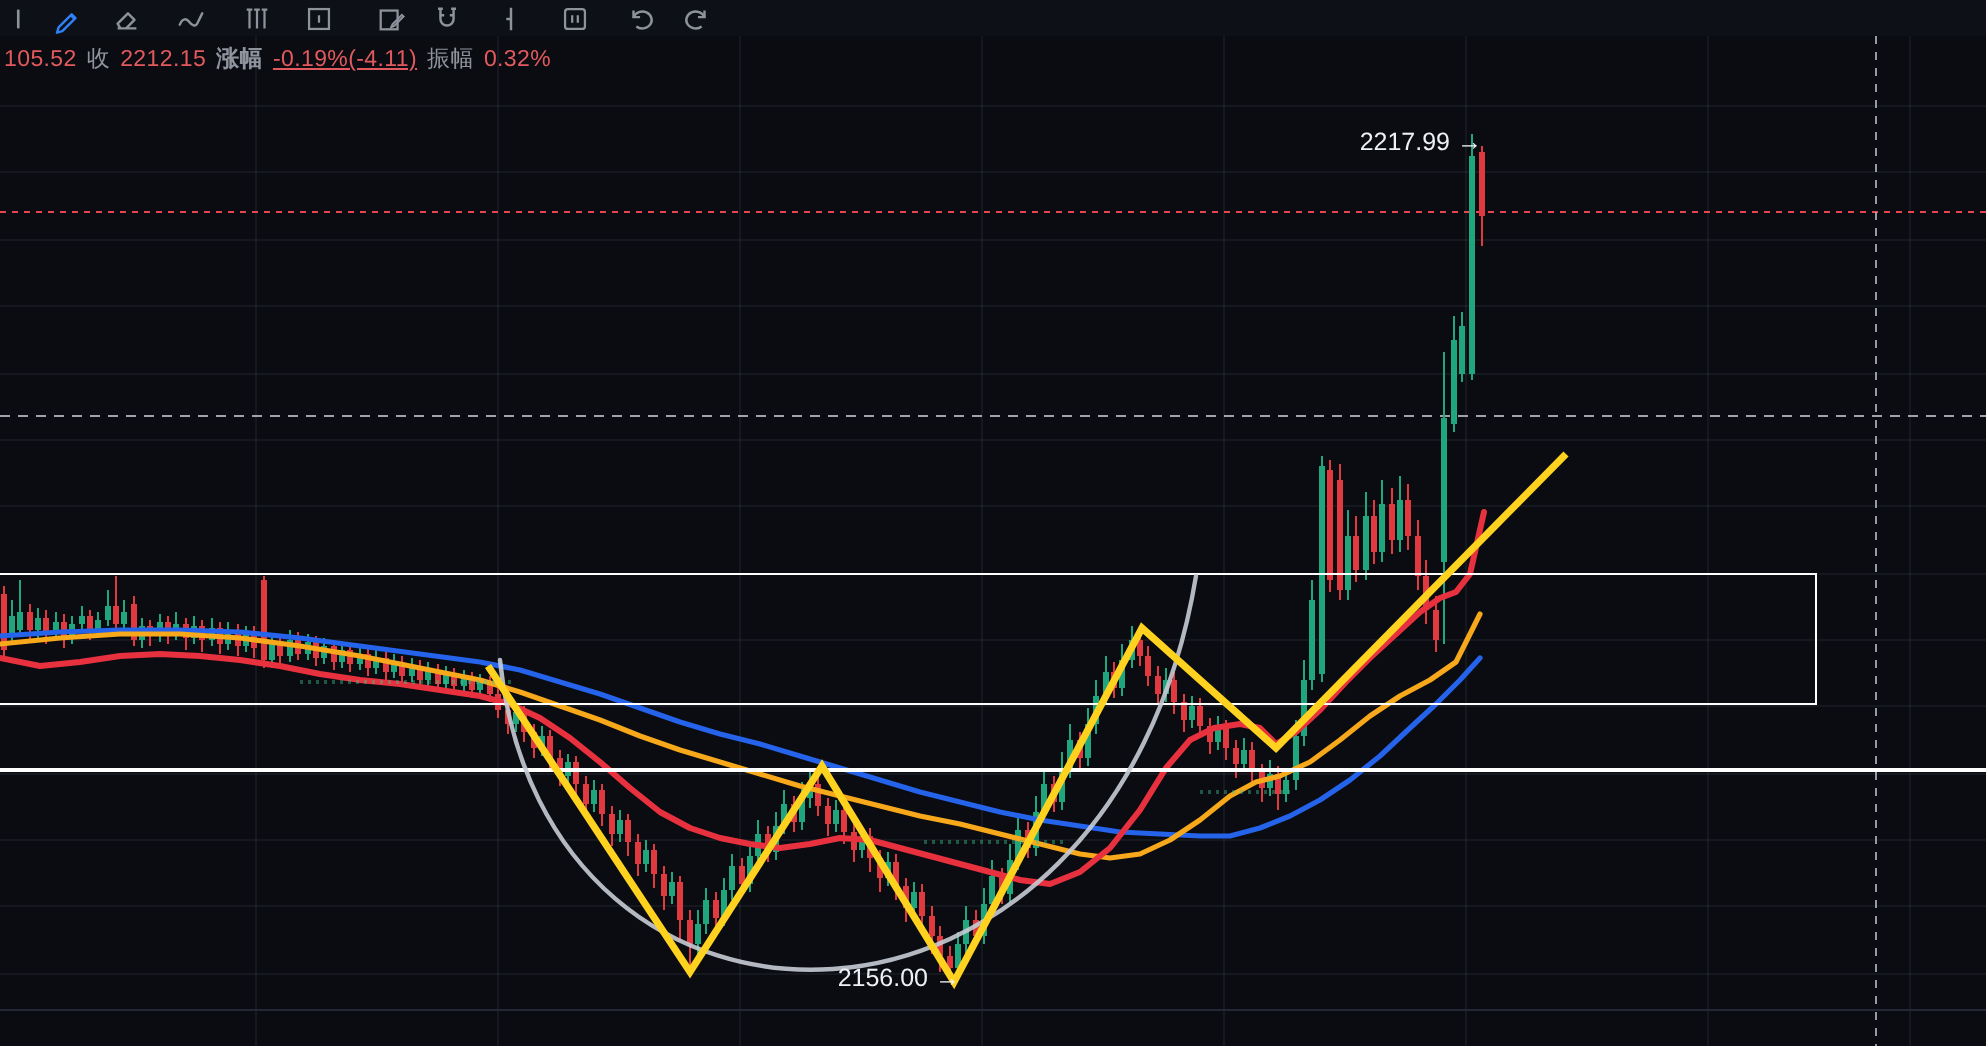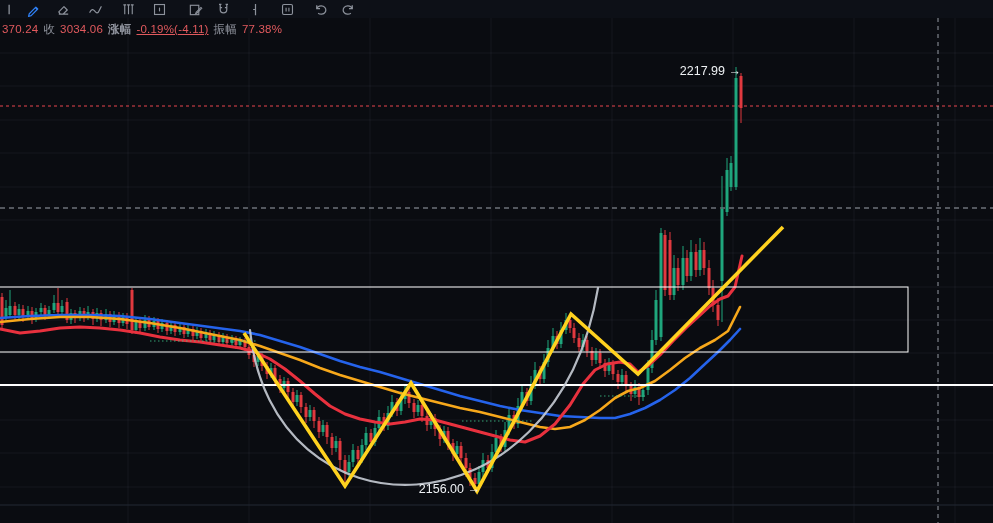--- a/index.html
+++ b/index.html
@@ -465,13 +465,13 @@
       </svg>
     </div>
     <div class="tool" style="left: 337px;">
       <svg width="15" height="15" viewBox="0 0 16 16">
         <path d="M12 7 a5 4.5 0 1 0 -1.5 5" stroke="currentColor" fill="none" stroke-width="1.3"></path>
         <path d="M12 3.5 V7 h-3.5" stroke="currentColor" fill="none" stroke-width="1.3"></path>
       </svg>
     </div>
   </div>
 
-<div id="info-bar"><span style="color: rgb(226, 90, 94);">370.24</span><span style="color: rgb(143, 147, 157);">收</span><span style="color: rgb(226, 90, 94);">3034.06</span><span style="color: rgb(143, 147, 157); font-weight: bold;">涨幅</span><span style="color: rgb(226, 90, 94); text-decoration: underline;">-0.19%(-4.11)</span><span style="color: rgb(143, 147, 157); font-family: Liberation Serif, serif;">振幅</span><span style="color: rgb(226, 90, 94);">77.38%</span></div>
+<div id="info-bar"><span style="color: rgb(226, 90, 94);">105.52</span><span style="color: rgb(143, 147, 157);">收</span><span style="color: rgb(226, 90, 94);">2212.15</span><span style="color: rgb(143, 147, 157); font-weight: bold;">涨幅</span><span style="color: rgb(226, 90, 94); text-decoration: underline;">-0.19%(-4.11)</span><span style="color: rgb(143, 147, 157); font-family: Liberation Serif, serif;">振幅</span><span style="color: rgb(226, 90, 94);">0.32%</span></div>
 
 </body></html>

